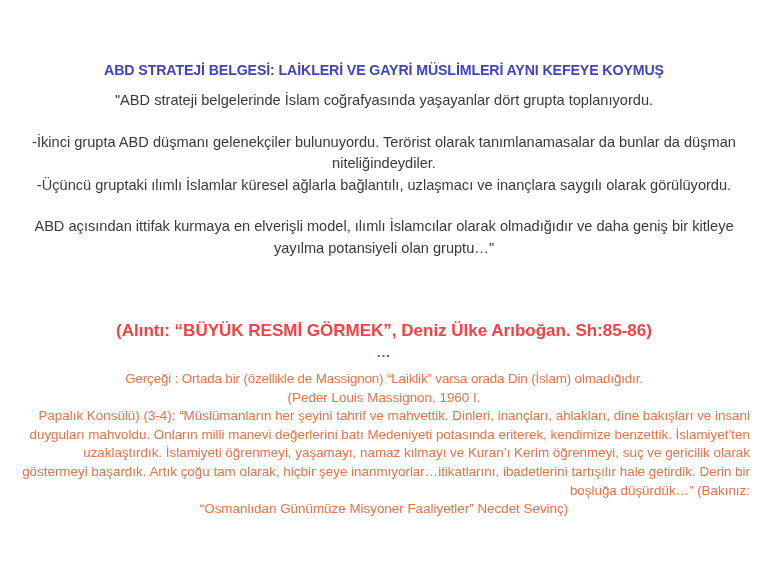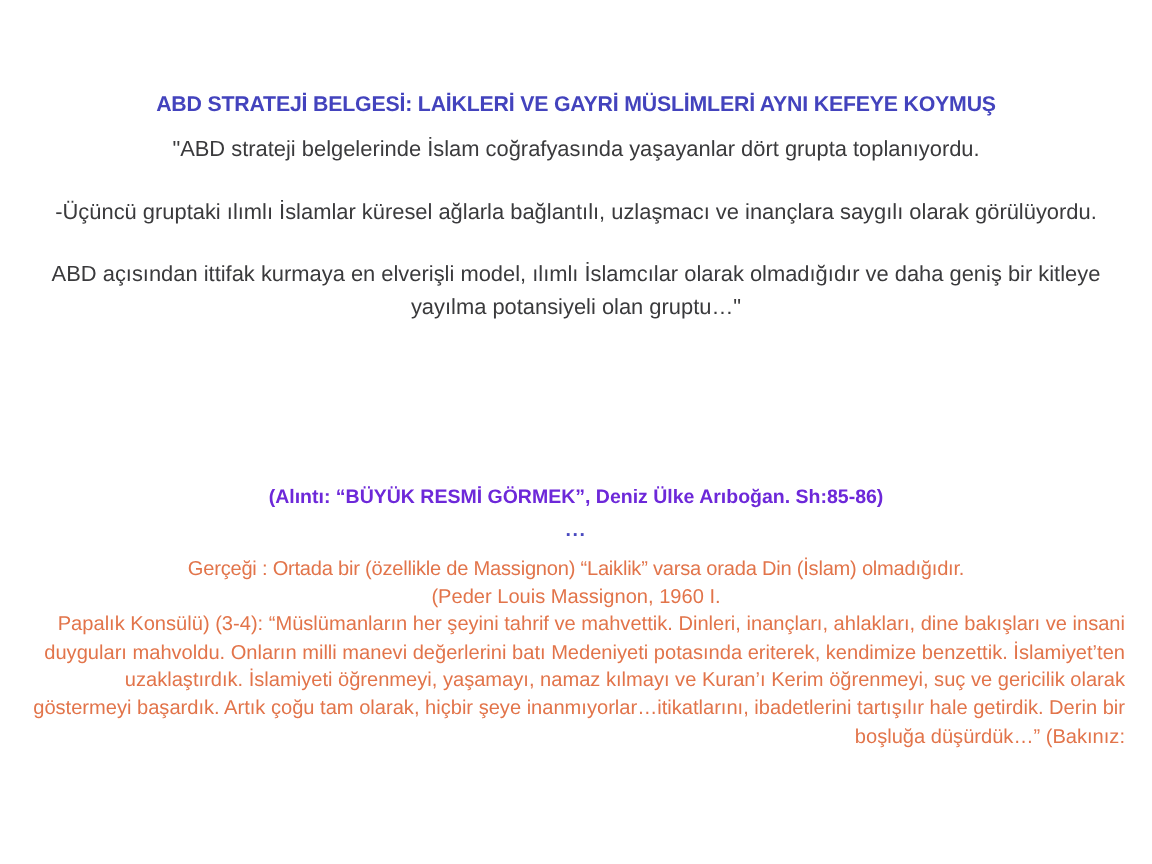--- a/index.html
+++ b/index.html
@@ -63,23 +63,23 @@
     white-space: normal;
   }
 
   
   .citation {
     position: absolute;
     top: 321px;
     left: 14px;
     width: 740px;
     text-align: center;
-    color: #6d28d9;
+    color: #ef4444;
     font-weight: bold;
-    font-size: 13px;
+    font-size: 17px;
     line-height: 19px;
     white-space: nowrap;
   }
   .ellipsis-sep {
     position: absolute;
     top: 345px;
     left: 14px;
     width: 740px;
     text-align: center;
     color: #4a4ac0;
@@ -122,34 +122,36 @@
 
   <div class="quote-block">
 
     <div class="para">
       <span class="l">"ABD strateji belgelerinde İslam coğrafyasında yaşayanlar dört grupta toplanıyordu.</span>
     </div>
 
     <div class="spacer-line"></div>
 
     <div class="para">
+      <span class="wrap">-İkinci grupta ABD düşmanı gelenekçiler bulunuyordu. Terörist olarak tanımlanamasalar da bunlar da düşman niteliğindeydiler.</span>
       <span class="wrap">-Üçüncü gruptaki ılımlı İslamlar küresel ağlarla bağlantılı, uzlaşmacı ve inançlara saygılı olarak görülüyordu.</span>
     </div>
 
     <div class="spacer-line"></div>
 
     <div class="para">
       <span class="wrap">ABD açısından ittifak kurmaya en elverişli model, ılımlı İslamcılar olarak olmadığıdır ve daha geniş bir kitleye yayılma potansiyeli olan gruptu…"</span>
     </div>
 
   </div>
 
   <div class="citation">(Alıntı: “BÜYÜK RESMİ GÖRMEK”, Deniz Ülke Arıboğan. Sh:85-86)</div>
 
   <div class="ellipsis-sep">...</div>
 
   <div class="orange-block">
     <span class="l tight">Gerçeği : Ortada bir (özellikle de Massignon) “Laiklik” varsa orada Din (İslam) olmadığıdır.</span>
     <span class="l">(Peder Louis Massignon, 1960 I.</span>
     <span class="wrap">Papalık Konsülü) (3-4): “Müslümanların her şeyini tahrif ve mahvettik. Dinleri, inançları, ahlakları, dine bakışları ve insani duyguları mahvoldu. Onların milli manevi değerlerini batı Medeniyeti potasında eriterek, kendimize benzettik. İslamiyet’ten uzaklaştırdık. İslamiyeti öğrenmeyi, yaşamayı, namaz kılmayı ve Kuran’ı Kerim öğrenmeyi, suç ve gericilik olarak göstermeyi başardık. Artık çoğu tam olarak, hiçbir şeye inanmıyorlar…itikatlarını, ibadetlerini tartışılır hale getirdik. Derin bir boşluğa düşürdük…” (Bakınız:</span>
+    <span class="l">“Osmanlıdan Günümüze Misyoner Faaliyetler” Necdet Sevinç)</span>
   </div>
 
 </div>
 
 </body></html>

